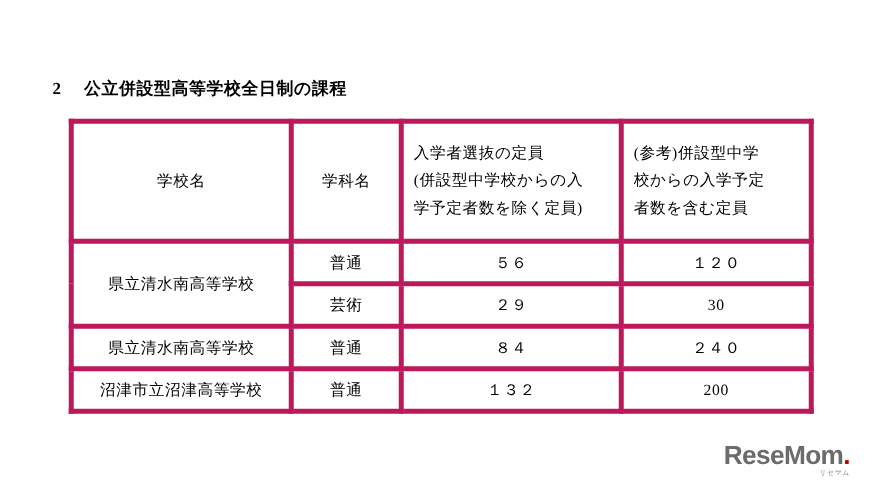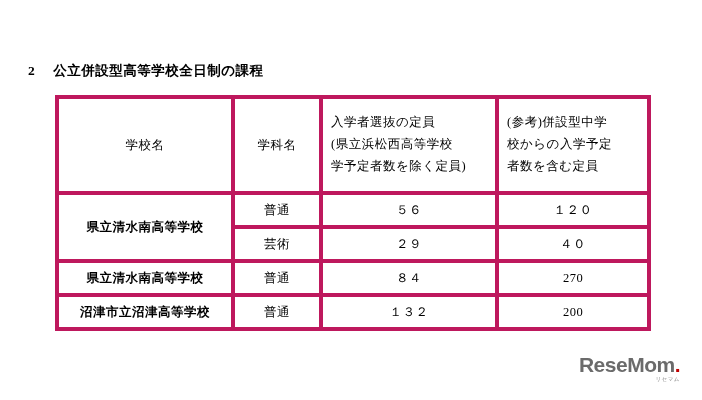--- a/index.html
+++ b/index.html
@@ -17,21 +17,21 @@
   }
   .page {
     position: absolute;
     left: 0;
     top: 0;
     width: 702px;
     height: 400px;
   }
   .heading {
     position: absolute;
-    left: 28px;
+    left: 42px;
     top: 62px;
     font-size: 13.5px;
     font-weight: bold;
     letter-spacing: 0.5px;
     white-space: nowrap;
   }
   .heading .num {
     display: inline-block;
     margin-right: 18px;
   }
@@ -67,21 +67,20 @@
     font-size: 12.5px;
   }
   .hdr-center {
     text-align: center;
   }
   tbody td {
     height: 30px;
   }
   .school-cell {
     letter-spacing: 0.5px;
-    font-weight: bold;
   }
   .num-cell {
     letter-spacing: 3px;
   }
   .logo {
     position: absolute;
     right: 22px;
     bottom: 18px;
     text-align: right;
     line-height: 1;
@@ -123,47 +122,47 @@
     <thead>
       <tr>
         <td>
           <span class="hdr-center">学校名</span>
         </td>
         <td>
           <span class="hdr-center">学科名</span>
         </td>
         <td>
           <span class="hdr-lines">入学者選抜の定員</span>
-          <span class="hdr-lines">(県立浜松西高等学校</span>
+          <span class="hdr-lines">(併設型中学校からの入</span>
           <span class="hdr-lines">学予定者数を除く定員)</span>
         </td>
         <td>
           <span class="hdr-lines">(参考)併設型中学</span>
           <span class="hdr-lines">校からの入学予定</span>
           <span class="hdr-lines">者数を含む定員</span>
         </td>
       </tr>
     </thead>
     <tbody>
       <tr>
         <td class="school-cell" rowspan="2">県立清水南高等学校</td>
         <td>普通</td>
         <td class="num-cell">５６</td>
         <td class="num-cell">１２０</td>
       </tr>
       <tr>
         <td>芸術</td>
         <td class="num-cell">２９</td>
-        <td class="num-cell">４０</td>
+        <td class="num-cell">30</td>
       </tr>
       <tr>
         <td class="school-cell">県立清水南高等学校</td>
         <td>普通</td>
         <td class="num-cell">８４</td>
-        <td class="num-cell">270</td>
+        <td class="num-cell">２４０</td>
       </tr>
       <tr>
         <td class="school-cell">沼津市立沼津高等学校</td>
         <td>普通</td>
         <td class="num-cell">１３２</td>
         <td class="num-cell">200</td>
       </tr>
     </tbody>
   </table>
 

